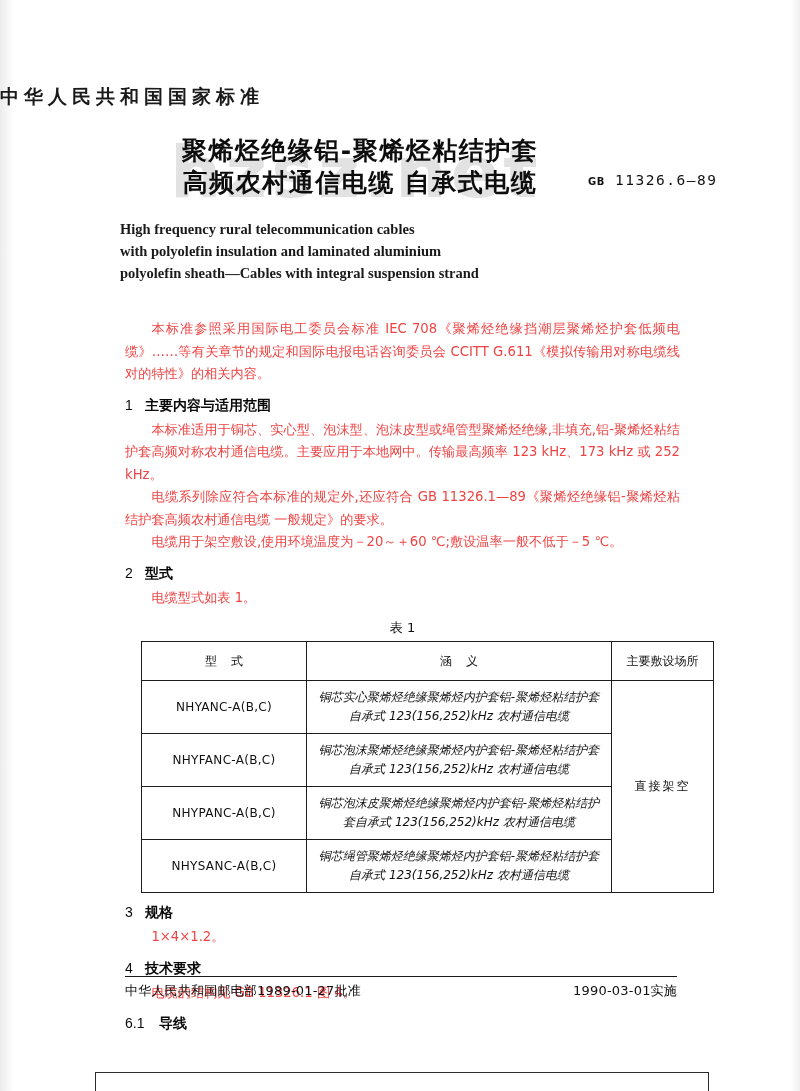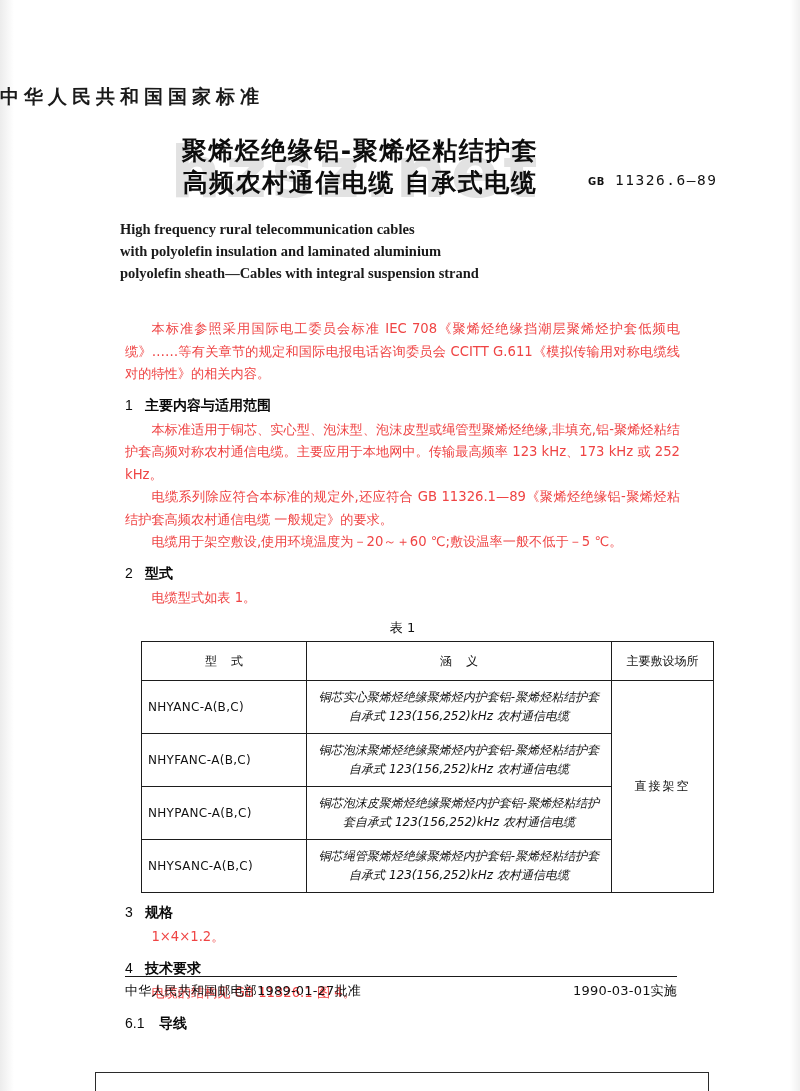--- a/index.html
+++ b/index.html
@@ -185,20 +185,21 @@
   table.spec th {
     font-weight: normal;
     text-align: center;
     height: 28px;
     padding: 5px 6px;
   }
   th.c1 { width: 152px; letter-spacing: 14px; text-indent: 14px; }
   th.c2 { width: 292px; letter-spacing: 14px; text-indent: 14px; }
   th.c3 { width: 89px; }
   td.type {
+    text-align: center;
     font-family: "Liberation Serif", serif;
     font-size: 12.5px;
     letter-spacing: 0.3px;
   }
   td.mean {
     text-align: center;
     line-height: 20px;
     font-style: italic;
   }
   td.place {

